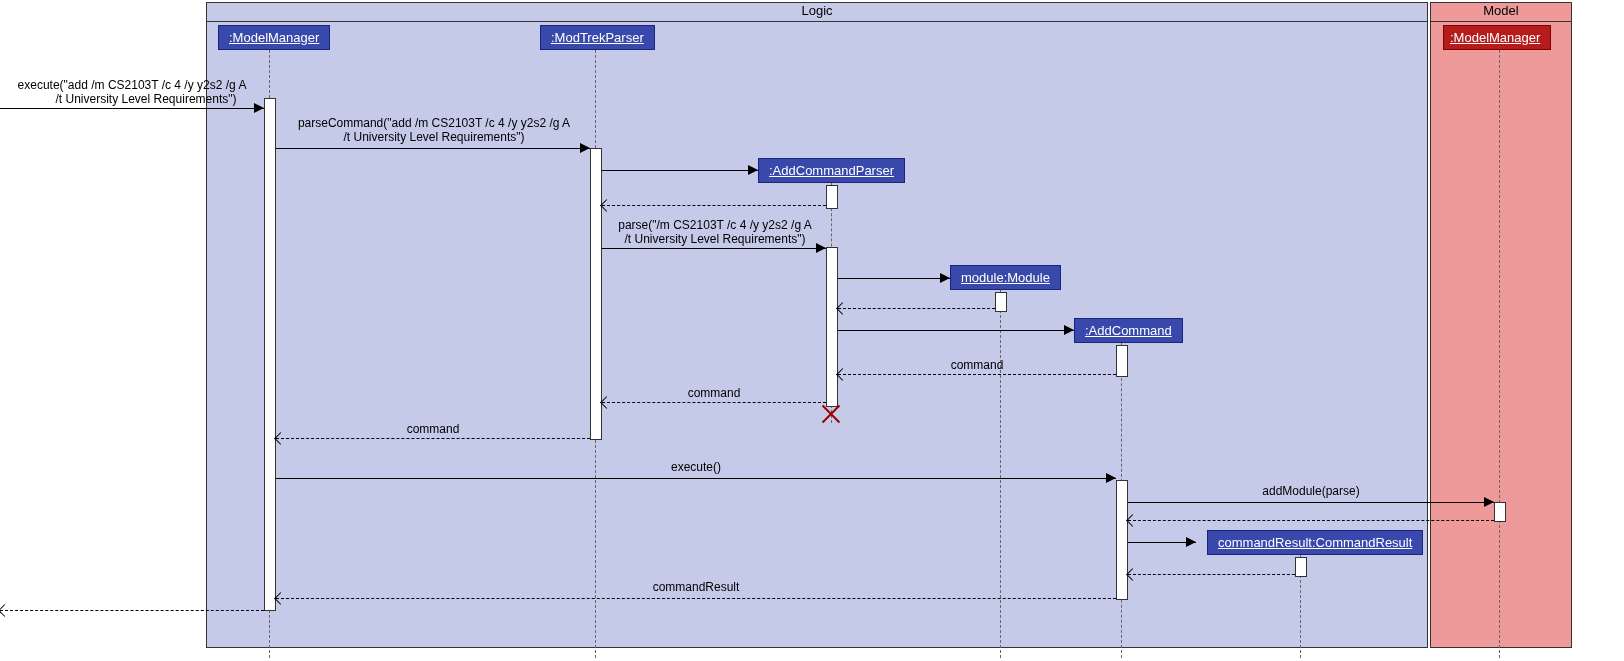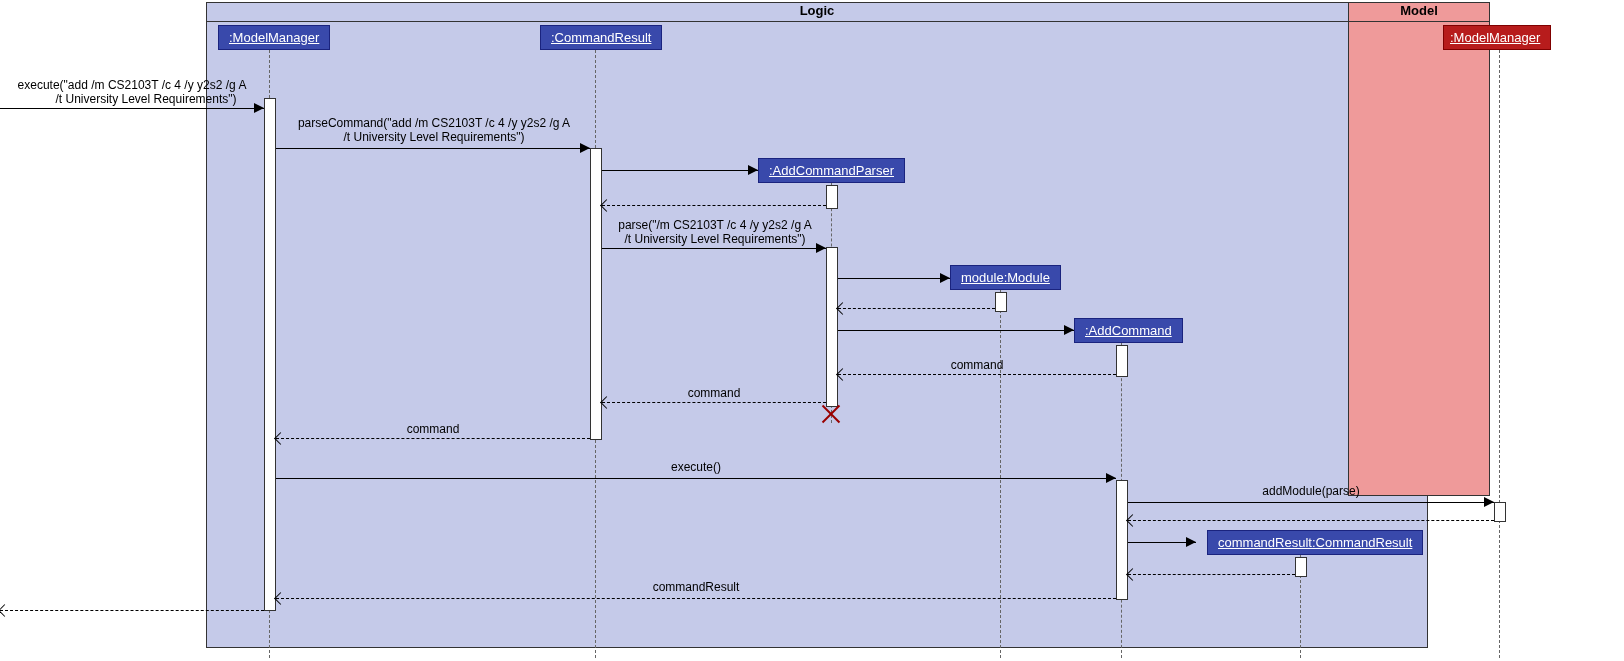--- a/index.html
+++ b/index.html
@@ -15,21 +15,21 @@
     position: absolute;
     border: 1px solid #333;
     box-sizing: border-box;
   }
   .frame-label {
     position: absolute;
     top: 0;
     left: 0;
     right: 0;
     height: 18px;
-    font-weight: bold;
+    font-weight: normal;
     text-align: center;
     font-size: 13px;
     border-bottom: 1px solid #333;
   }
   .logic-frame { background: #c5cae9; }
   .logic-frame .frame-label { background: #c5cae9; }
   .model-frame { background: #ef9a9a; }
   .model-frame .frame-label { background: #ef9a9a; }
 
   .participant-box {
@@ -96,26 +96,26 @@
   }
   .destroy-x::before { transform: rotate(45deg); }
   .destroy-x::after  { transform: rotate(-45deg); }
 </style>
 </head>
 <body>
 
 <div class="frame logic-frame" style="left:206px; top:2px; width:1222px; height:646px;">
   <div class="frame-label">Logic</div>
 </div>
-<div class="frame model-frame" style="left:1348px; top:2px; width:142px; height:494px;">
+<div class="frame model-frame" style="left:1430px; top:2px; width:142px; height:646px;">
   <div class="frame-label">Model</div>
 </div>
 
 <div class="participant-box" style="left:218px; top:25px;">:ModelManager</div>
-<div class="participant-box" style="left:540px; top:25px;">:CommandResult</div>
+<div class="participant-box" style="left:540px; top:25px;">:ModTrekParser</div>
 <div class="participant-box red" style="left:1443px; top:25px;padding-left:6px;">:ModelManager</div>
 
 <div class="participant-box" style="left:758px; top:158px;">:AddCommandParser</div>
 <div class="participant-box" style="left:950px; top:265px;">module:Module</div>
 <div class="participant-box" style="left:1074px; top:318px;">:AddCommand</div>
 <div class="participant-box" style="left:1196px; top:530px;margin-left:11px;">commandResult:CommandResult</div>
 
 <div class="lifeline" style="left:269px; top:50px; height:608px;"></div>
 <div class="lifeline" style="left:595px; top:50px; height:608px;"></div>
 <div class="lifeline" style="left:1499px; top:50px; height:608px;"></div>

